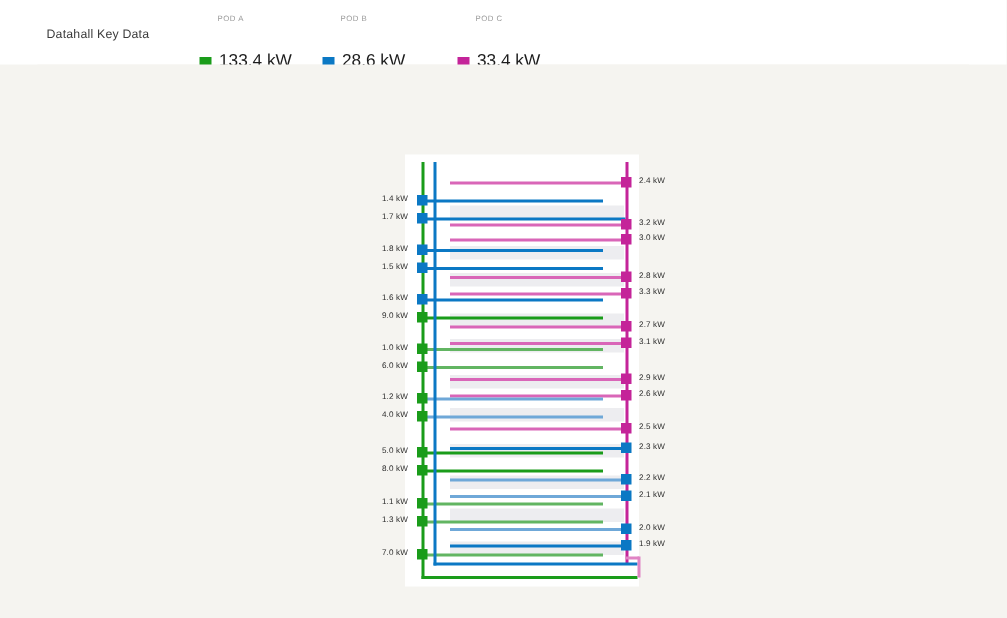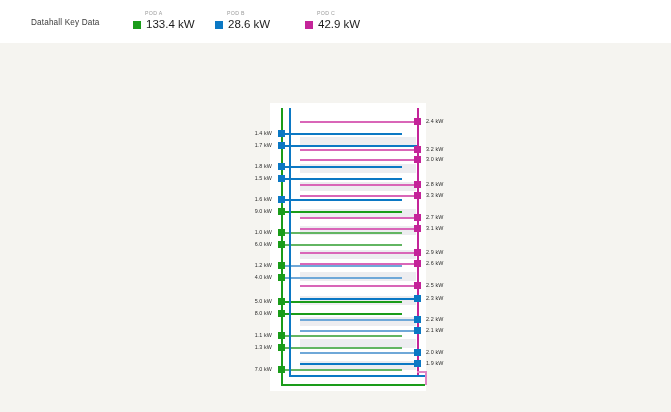--- a/index.html
+++ b/index.html
@@ -19,21 +19,21 @@
   }
   .header-title{
     position:absolute;left:31px;top:18px;
     font-size:8.2px;color:#3b3b3b;letter-spacing:.15px;white-space:nowrap;
   }
   .legend{position:absolute;top:10px;height:26px;}
   .legend-caption{
     font-size:5.2px;color:#9a9a9a;letter-spacing:.35px;
     white-space:nowrap;margin-left:12px;line-height:7px;
   }
-  .legend-row{display:flex;align-items:center;gap:5px;margin-top:1px;}
+  .legend-row{display:flex;align-items:center;gap:5px;margin-top:18px;}
   .legend-swatch{width:8px;height:8px;display:block;flex:0 0 auto;}
   .legend-value{font-size:11.5px;color:#1c1c1c;white-space:nowrap;line-height:13px;}
 
   
   .panel{
     position:absolute;left:25px;top:43px;width:621px;height:317px;
     background:#f5f4f0;
   }
 
   
@@ -74,21 +74,21 @@
           <div class="legend-caption">POD B</div>
           <div class="legend-row">
             <span class="legend-swatch" style="background: rgb(11, 120, 196);"></span>
             <span class="legend-value">28.6 kW</span>
           </div>
         </div>
         <div class="legend" style="left: 305px;">
           <div class="legend-caption">POD C</div>
           <div class="legend-row">
             <span class="legend-swatch" style="background: rgb(196, 36, 153);"></span>
-            <span class="legend-value">42.9 kW</span>
+            <span class="legend-value">33.4 kW</span>
           </div>
         </div>
       </div>
   </div>
 
   <div class="panel">
     <div class="diagram" id="diagram">
         <div class="stripe" style="top: 34px; background: rgb(237, 237, 240);"></div>
         <div class="stripe" style="top: 61px; background: rgb(237, 237, 240);"></div>
         <div class="stripe" style="top: 79px; background: rgb(237, 237, 240);"></div>

